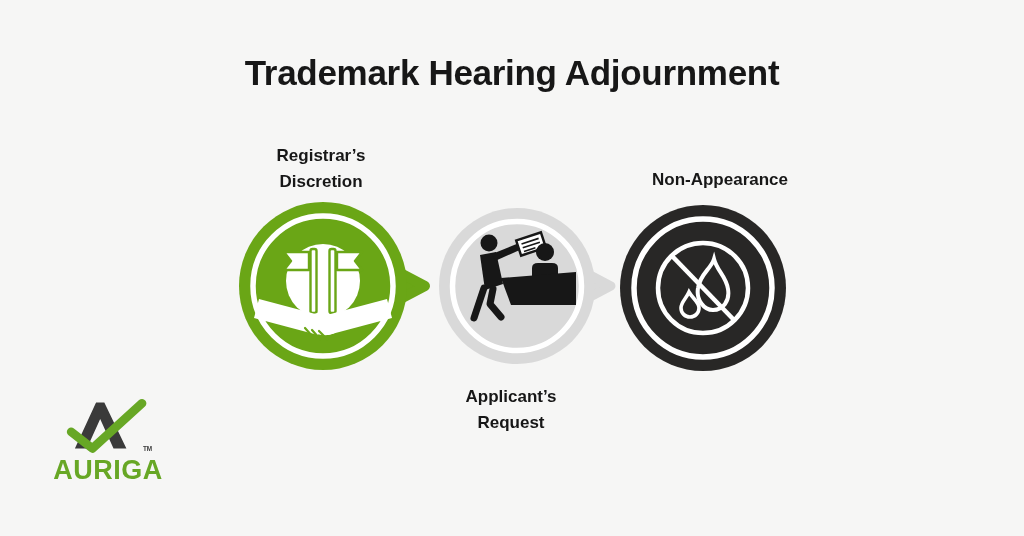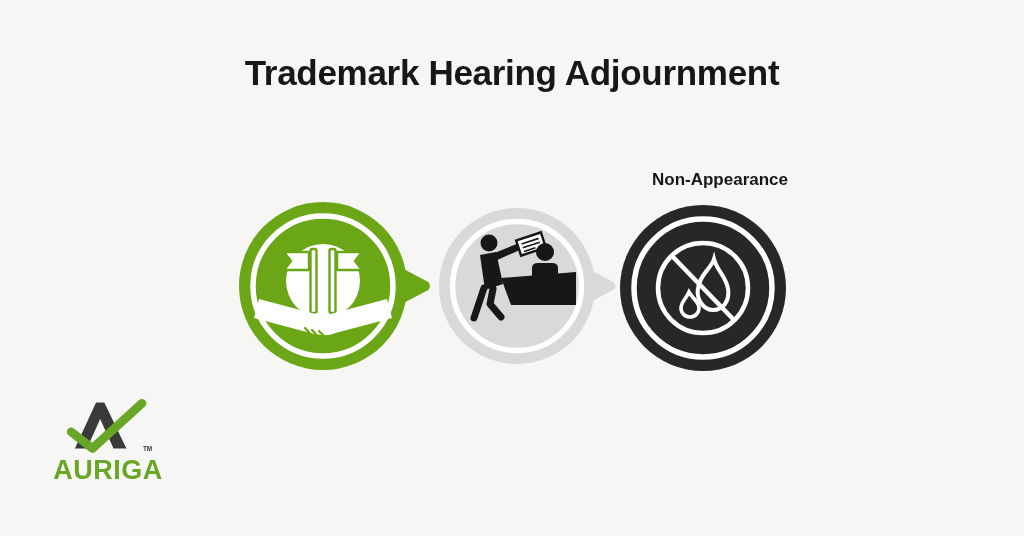--- a/index.html
+++ b/index.html
@@ -48,20 +48,21 @@
     letter-spacing:0.5px;color:var(--brand-green);
   }
 </style>
 </head>
 <body>
 
 <div class="canvas">
 
   <h1 class="title">Trademark Hearing Adjournment</h1>
 
+  <div class="label label-reg">Registrar’s Discretion</div>
 
   <div class="label label-non">Non-Appearance</div>
 
   <div class="bubble bubble-green">
     <svg width="200" height="168" viewBox="0 0 200 168">
       <path class="fill-green" d="M148,64 L186,84 L148,104 Z" stroke="var(--step-green)" stroke-width="10" stroke-linejoin="round"></path>
       <circle class="fill-green" cx="84" cy="84" r="84"></circle>
       <circle cx="84" cy="84" r="70" fill="none" stroke="var(--ring-white)" stroke-width="5.5"></circle>
       <g>
         <circle cx="84" cy="79" r="37" fill="#ffffff"></circle>
@@ -105,20 +106,21 @@
       <circle cx="83" cy="83" r="69" fill="none" stroke="var(--ring-white)" stroke-width="5.5"></circle>
       <g fill="none" stroke="#ffffff">
         <circle cx="83" cy="83" r="45" stroke-width="4.5"></circle>
         <path d="M94,54 C91,64 80,69 78,83 C76,95 84,105 93,105 C103,105 110,96 108,84 C106,71 97,66 94,54 Z" stroke-width="4"></path>
         <path d="M69,87 C66,94 61,97 61,103 C61,108 65,112 70,112 C75,112 79,108 79,103 C79,97 73,94 69,87 Z" stroke-width="3.6"></path>
         <line x1="51.5" y1="50.5" x2="114.5" y2="115.5" stroke-width="4.5"></line>
       </g>
     </svg>
   </div>
 
+  <div class="label label-app">Applicant’s Request</div>
 
   <div class="logo">
     <svg class="logo-mark" width="92" height="57" viewBox="0 0 100 62">
       <path d="M14,57 L37,7 L46,7 L70,57 L56,57 L41.5,25 L27,57 Z" fill="var(--logo-dark)"></path>
       <path d="M10,39 L33,57 L87,8" fill="none" stroke="var(--brand-green)" stroke-width="9.5" stroke-linecap="round" stroke-linejoin="round"></path>
       <text x="88" y="60" font-size="7" font-weight="bold" fill="var(--logo-dark)">TM</text>
     </svg>
     <div class="logo-text">AURIGA</div>
   </div>
 

